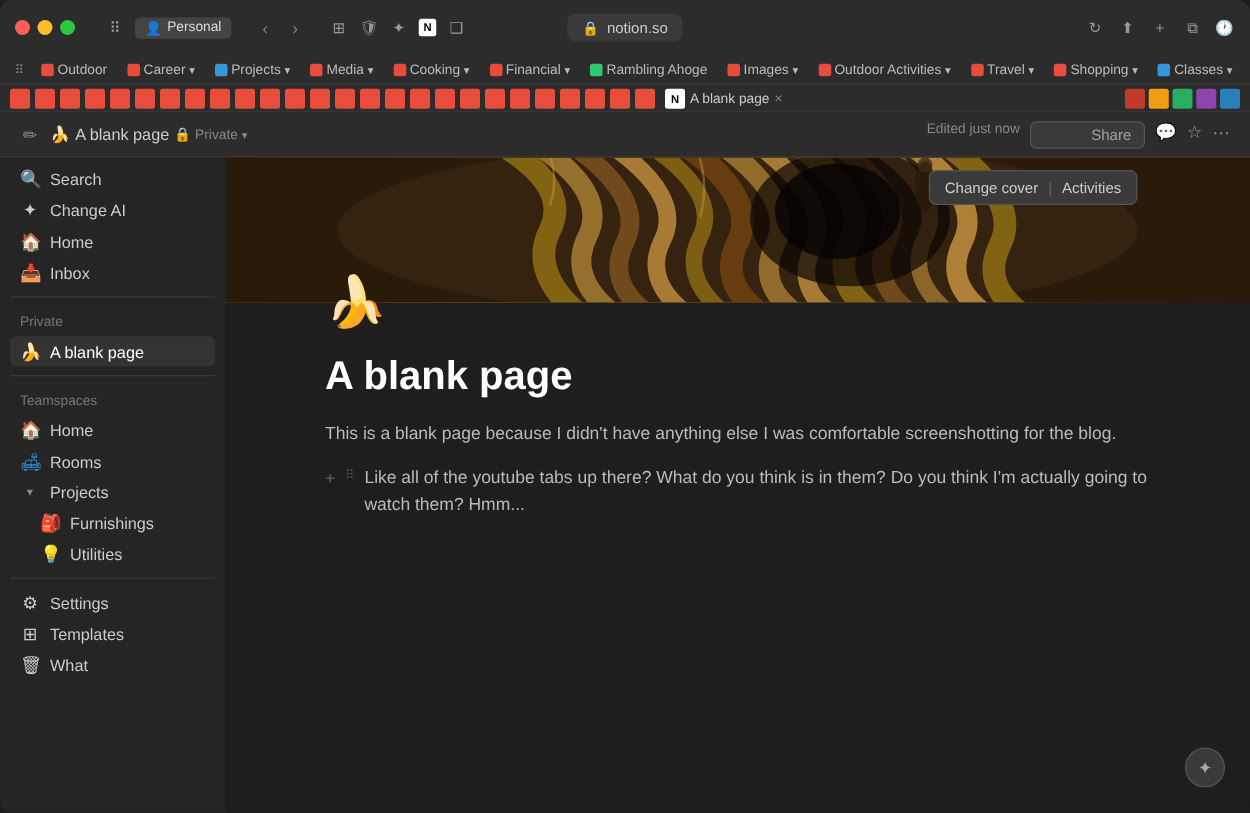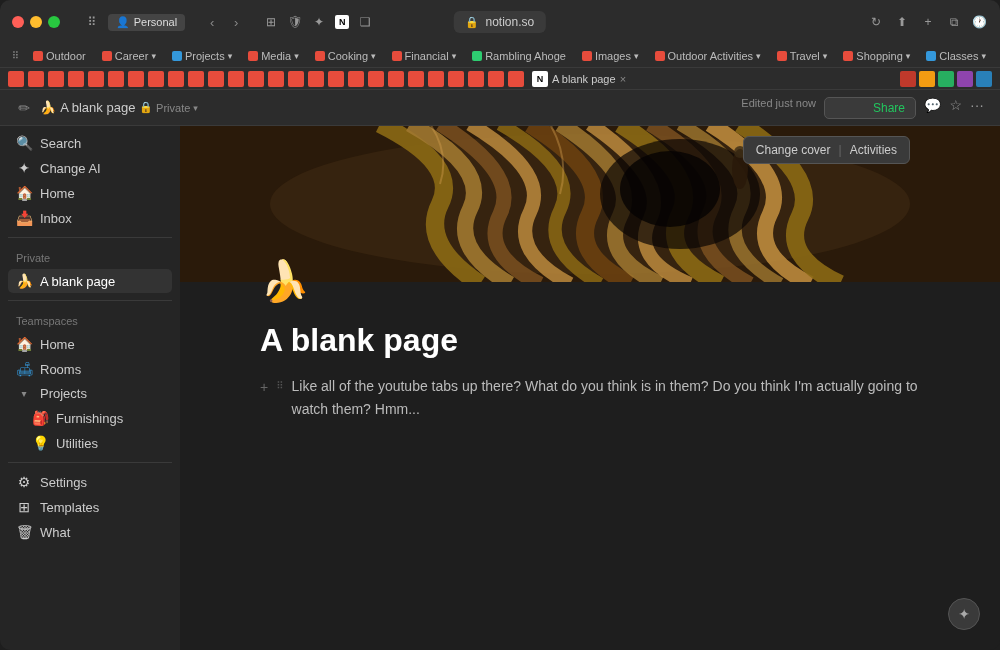--- a/index.html
+++ b/index.html
@@ -177,21 +177,21 @@
       padding: 3px 10px;
       border-radius: 5px;
       font-size: 12px;
       background: transparent;
       color: #aaa;
       cursor: pointer;
       border: none;
     }
     .notion-btn.share {
       background: #3a3a3a;
-      color: #22c55e;
+      color: #a3a3a3;
       border: 1px solid #555;
       padding-left: 48px;
     }
     .toolbar-icon { color: #999; font-size: 14px; cursor: pointer; }
     .edited-text { font-size: 11px; color: #888; }
 
     
     .app-wrapper {
       display: flex;
       flex-direction: column;
@@ -254,21 +254,21 @@
       flex: 1;
       background: #1e1e1e;
       overflow-y: auto;
       display: flex;
       flex-direction: column;
     }
 
     
     .cover-image {
       width: 100%;
-      height: 156px;
+      height: 116px;
       background: linear-gradient(135deg, #3a2a1a 0%, #8b6914 30%, #c4852a 50%, #7a5a30 70%, #2a1a0a 100%);
       position: relative;
       overflow: hidden;
       flex-shrink: 0;
     }
 
     
     .page-emoji {
       padding: 0 80px;
       margin-top: -24px;
@@ -636,20 +636,23 @@
         </div>
       </div>
 
       <div class="page-emoji">
         <span class="emoji-icon">🍌</span>
       </div>
 
       <div class="page-body">
         <h1 class="page-title">A blank page</h1>
 
+        <div class="page-paragraph">
+          <span class="paragraph-text">This is a blank page because I didn't have anything else I was comfortable screenshotting for the blog.</span>
+        </div>
 
         <div class="page-paragraph">
           <span class="paragraph-plus">+</span>
           <span class="paragraph-drag">⠿</span>
           <span class="paragraph-text">Like all of the youtube tabs up there? What do you think is in them? Do you think I'm actually going to watch them? Hmm...</span>
         </div>
       </div>
     </div>
   </div>
 </div>

